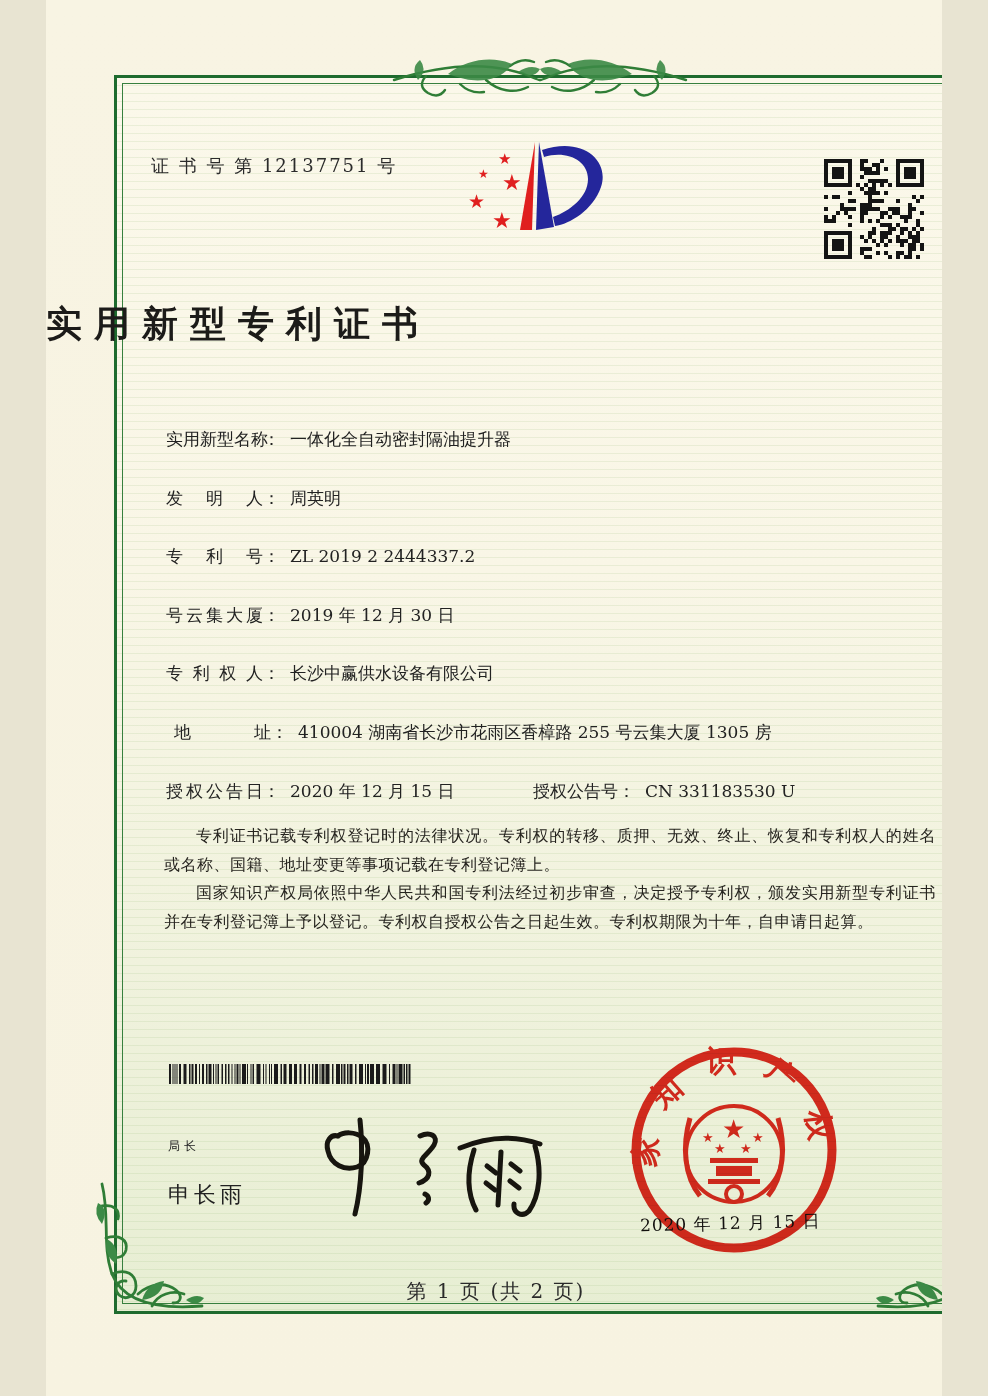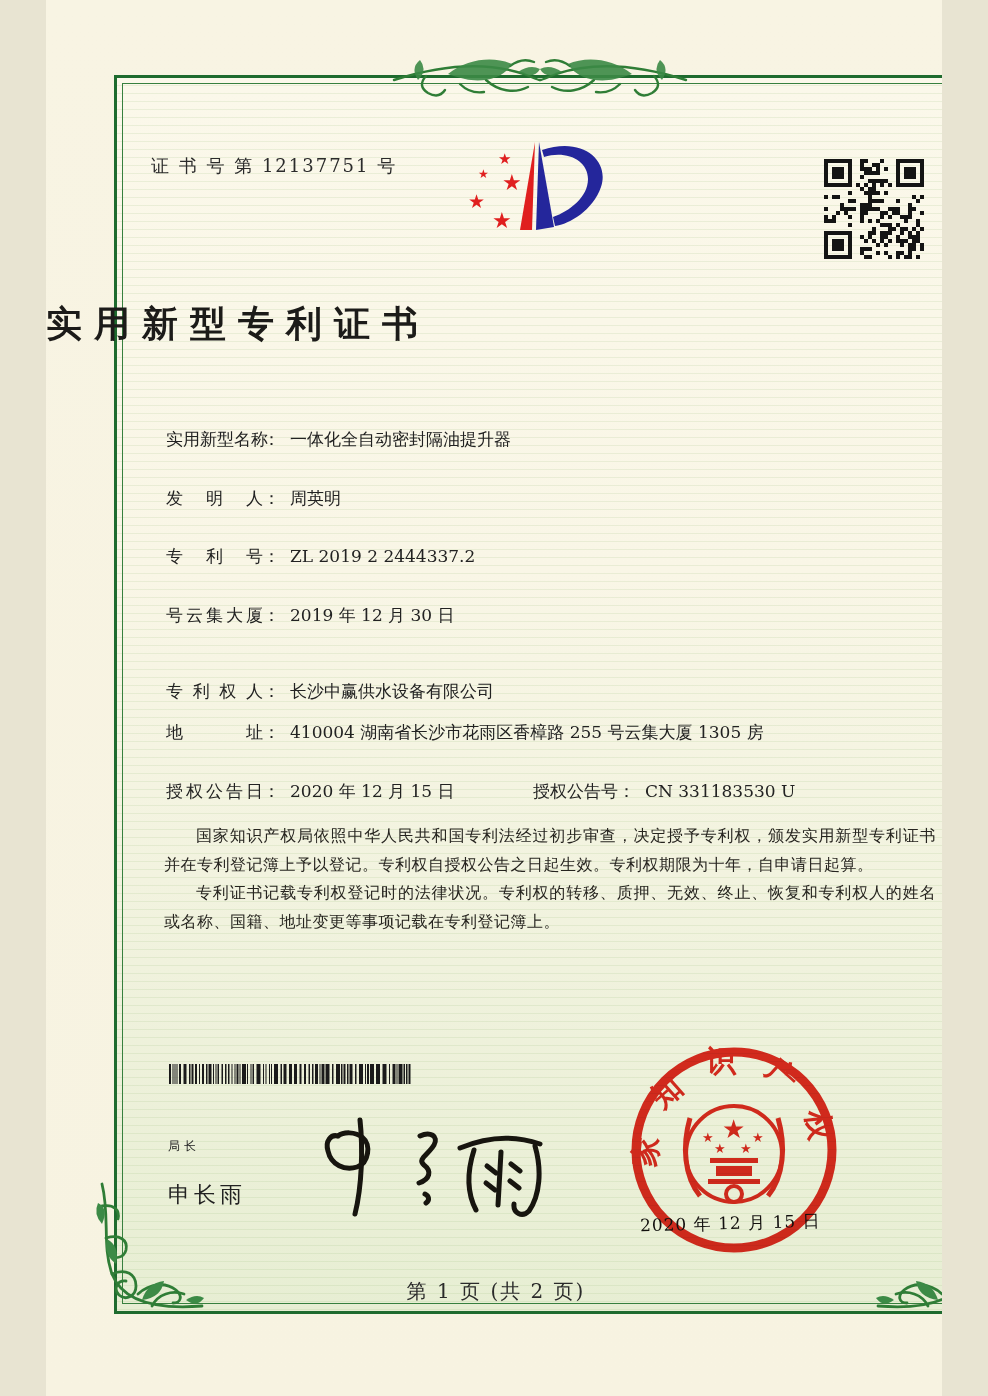--- a/index.html
+++ b/index.html
@@ -384,37 +384,37 @@
   </div>
   <div class="abs frow" style="top:487px;">
     <span class="flabel">发明人</span><span class="colon">：</span><span>周英明</span>
   </div>
   <div class="abs frow" style="top:545px;">
     <span class="flabel">专利号</span><span class="colon">：</span><span>ZL 2019 2 2444337.2</span>
   </div>
   <div class="abs frow" style="top:604px;">
     <span class="flabel">号云集大厦</span><span class="colon">：</span><span>2019 年 12 月 30 日</span>
   </div>
-  <div class="abs frow" style="top:680px;">
+  <div class="abs frow" style="top:662px;">
     <span class="flabel">专利权人</span><span class="colon">：</span><span>长沙中赢供水设备有限公司</span>
   </div>
-  <div class="abs frow" style="top:721px;">
+  <div class="abs frow" style="top:721px;margin-left:8px;">
     <span class="flabel">地址</span><span class="colon">：</span><span>410004 湖南省长沙市花雨区香樟路 255 号云集大厦 1305 房</span>
   </div>
 
   <div class="abs frow" style="top:780px;">
     <span class="flabel">授权公告日</span><span class="colon">：</span><span>2020 年 12 月 15 日</span>
     <span class="grant2">
       <span>授权公告号</span><span class="colon">：</span><span>CN 331183530 U</span>
     </span>
   </div>
 
   <div class="abs paras">
+    <p>专利证书记载专利权登记时的法律状况。专利权的转移、质押、无效、终止、恢复和专利权人的姓名或名称、国籍、地址变更等事项记载在专利登记簿上。</p>
     <p>国家知识产权局依照中华人民共和国专利法经过初步审查，决定授予专利权，颁发实用新型专利证书并在专利登记簿上予以登记。专利权自授权公告之日起生效。专利权期限为十年，自申请日起算。</p>
-    <p>专利证书记载专利权登记时的法律状况。专利权的转移、质押、无效、终止、恢复和专利权人的姓名或名称、国籍、地址变更等事项记载在专利登记簿上。</p>
   </div>
 
   <svg class="abs" style="left:123px;top:1064px;" width="246" height="20" viewBox="0 0 246 20" id="barcode">
       <rect x="0" y="0" width="2" height="20" fill="#1a1a1a"></rect>
       <rect x="3.5" y="0" width="1" height="20" fill="#1a1a1a"></rect>
       <rect x="5.5" y="0" width="1" height="20" fill="#1a1a1a"></rect>
       <rect x="7.5" y="0" width="1" height="20" fill="#1a1a1a"></rect>
       <rect x="10" y="0" width="2" height="20" fill="#1a1a1a"></rect>
       <rect x="14.5" y="0" width="3" height="20" fill="#1a1a1a"></rect>
       <rect x="20" y="0" width="1.5" height="20" fill="#1a1a1a"></rect>

